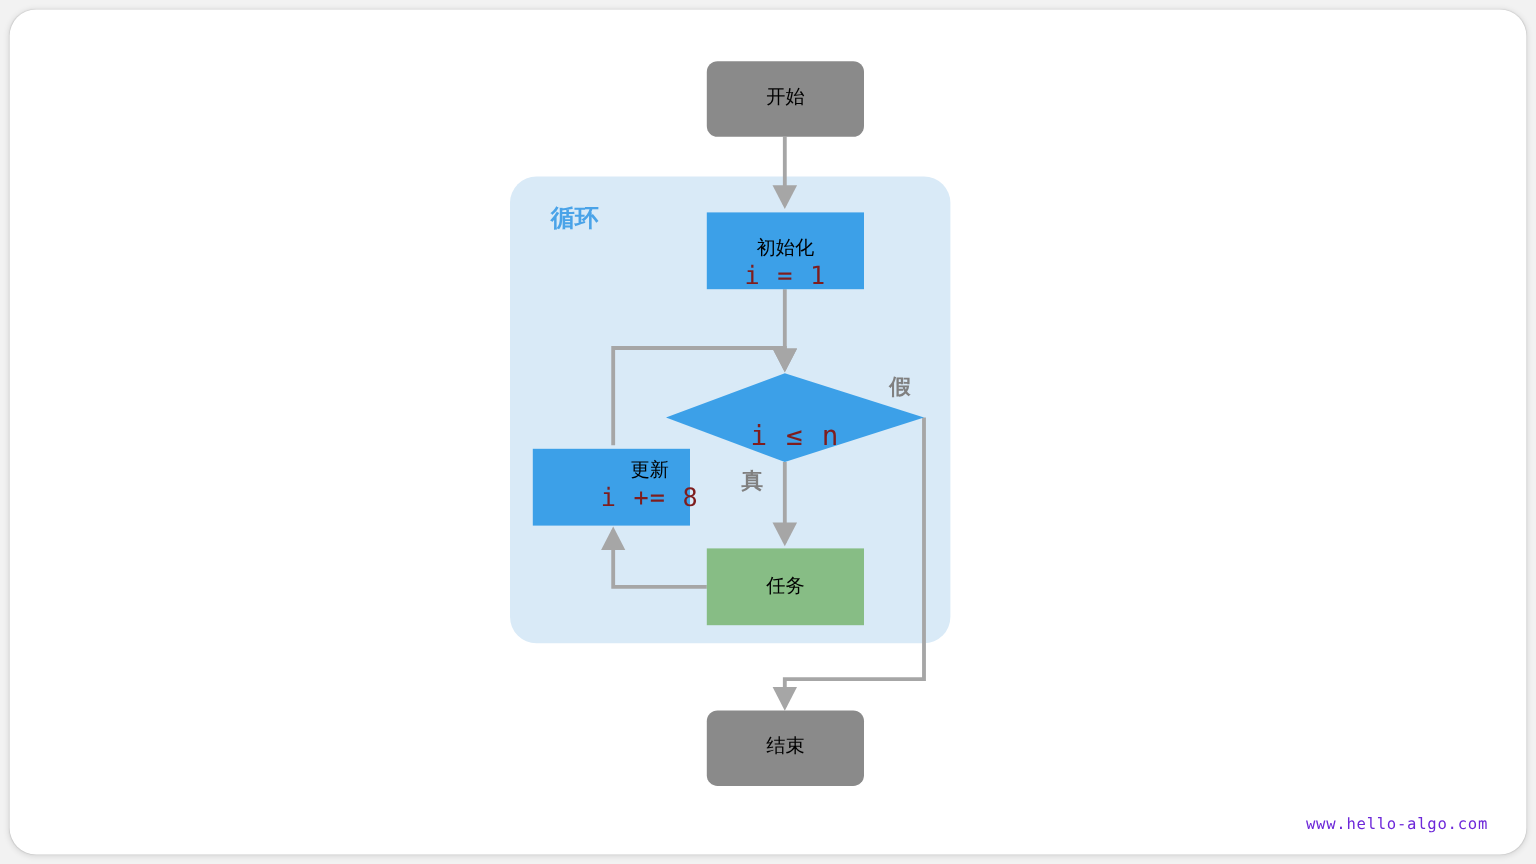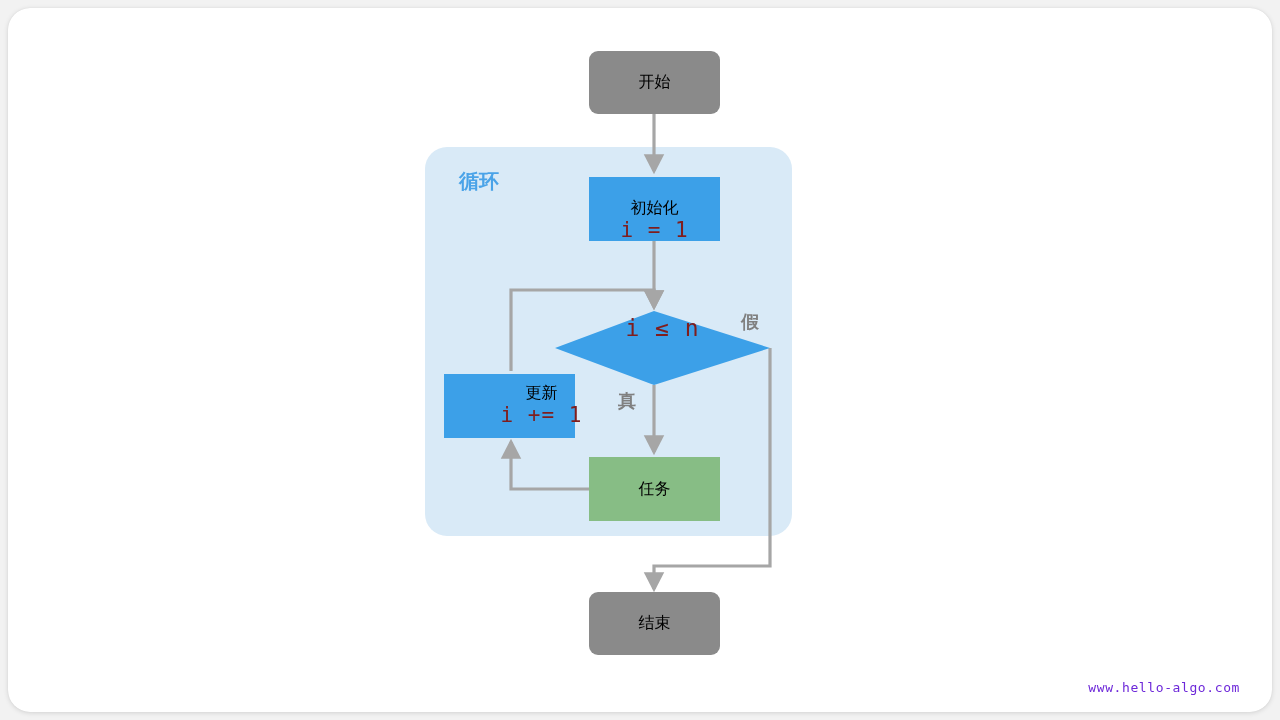--- a/index.html
+++ b/index.html
@@ -128,27 +128,27 @@
 
   <div class="node-label" style="left:589px; top:51px; width:131px; height:63px;">
     <span class="lbl-cn">开始</span>
   </div>
 
   <div class="node-label" style="left:589px; top:177px; width:131px; height:64px;margin-top:12px;">
     <span class="lbl-cn">初始化</span>
     <span class="lbl-mono">i = 1</span>
   </div>
 
-  <div class="node-label" style="left:555px; top:292px; width:215px; height:74px;text-align:right;">
+  <div class="node-label" style="left:555px; top:328px; width:215px; height:74px;text-align:right;">
     <span class="lbl-mono" style="font-size:23px;">i ≤ n</span>
   </div>
 
   <div class="node-label" style="left:444px; top:374px; width:131px; height:64px;padding-left:32px;">
     <span class="lbl-cn">更新</span>
-    <span class="lbl-mono">i += 1</span>
+    <span class="lbl-mono">i += 8</span>
   </div>
 
   <div class="node-label" style="left:589px; top:592px; width:131px; height:63px;">
     <span class="lbl-cn">结束</span>
   </div>
 
   <div class="node-label" style="left:589px; top:457px; width:131px; height:64px;">
     <span class="lbl-cn">任务</span>
   </div>
 

